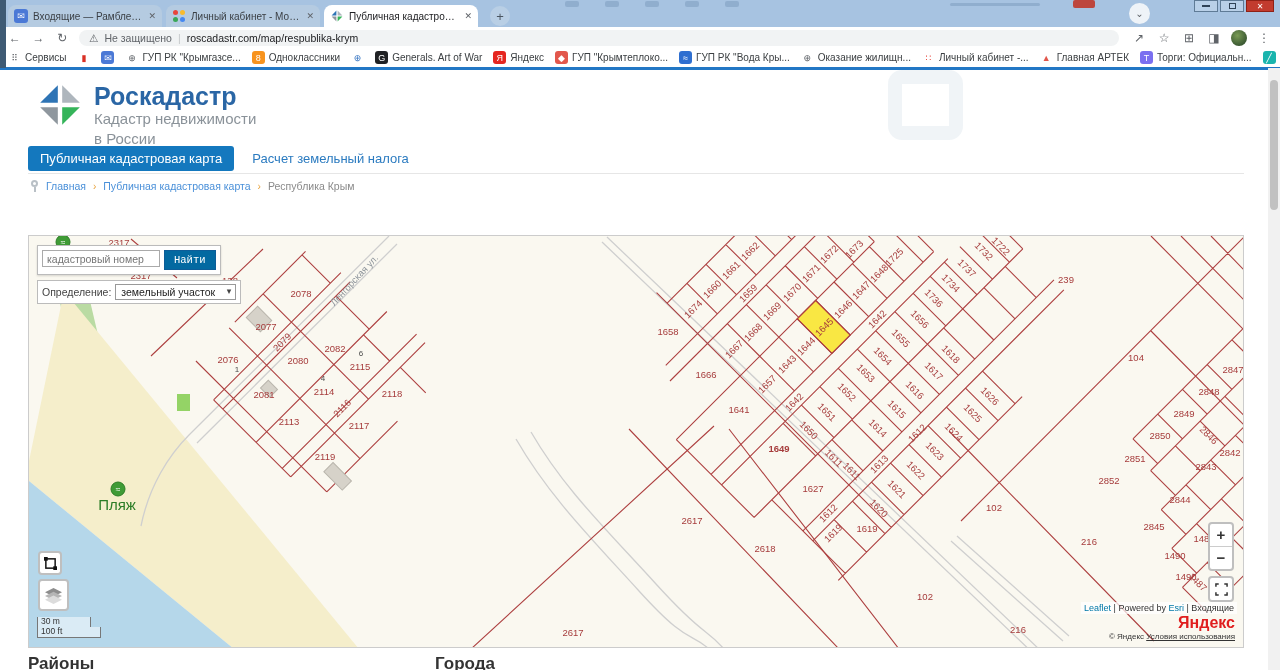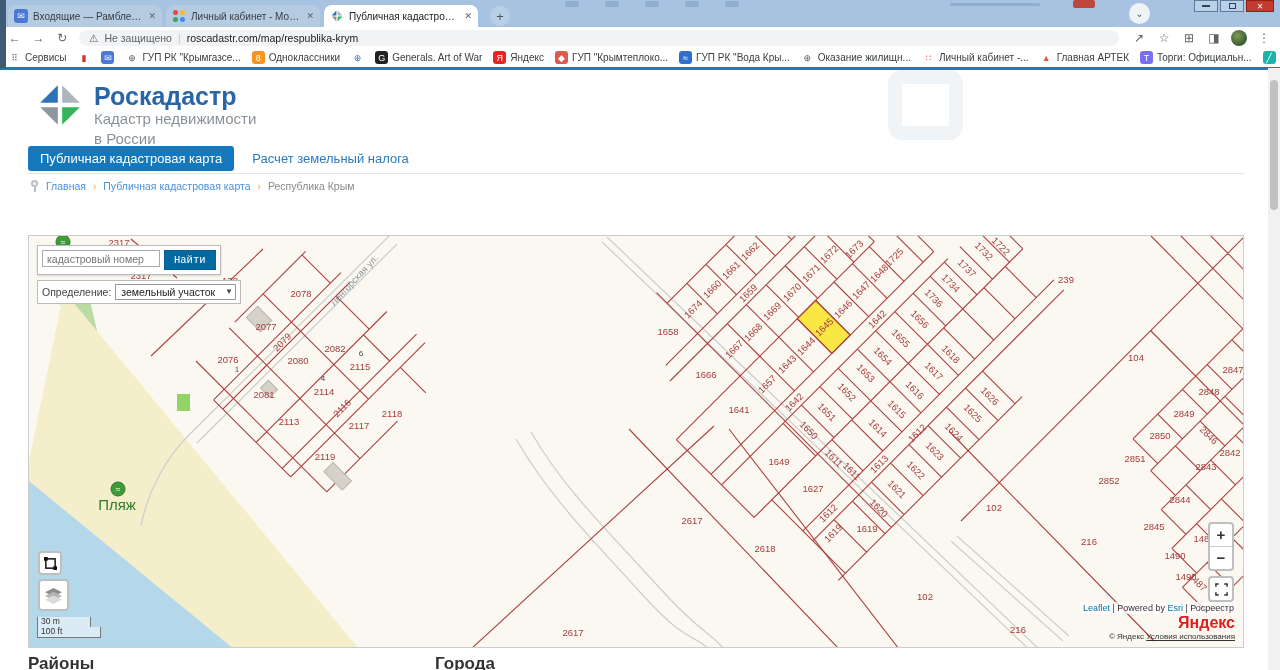--- a/index.html
+++ b/index.html
@@ -347,21 +347,21 @@
           <span class="plbl" style="left: 306px; top: 92px; margin-top: 20px; --r: 0deg;">2082</span>
           <span class="plbl" style="left: 269px; top: 124px; --r: 0deg;">2080</span>
           <span class="plbl" style="left: 235px; top: 158px; --r: 0deg;">2081</span>
           <span class="plbl sm" style="left: 332px; top: 117px; --r: 0deg;">6</span>
           <span class="plbl" style="left: 331px; top: 130px; --r: 0deg;">2115</span>
           <span class="plbl sm" style="left: 294px; top: 142px; --r: 0deg;">4</span>
           <span class="plbl" style="left: 295px; top: 155px; --r: 0deg;">2114</span>
           <span class="plbl" style="left: 260px; top: 185px; --r: 0deg;">2113</span>
           <span class="plbl" style="left: 313px; top: 172px; --r: -45deg;">2116</span>
           <span class="plbl" style="left: 330px; top: 189px; --r: 0deg;">2117</span>
-          <span class="plbl" style="left: 363px; top: 157px; margin-top: 20px; --r: 0deg;">2118</span>
+          <span class="plbl" style="left: 363px; top: 157px; --r: 0deg;">2118</span>
           <span class="plbl" style="left: 296px; top: 220px; --r: 0deg;">2119</span>
           <span class="plbl" style="left: 664px; top: 73px; --r: -45deg;">1674</span>
           <span class="plbl" style="left: 683px; top: 53px; --r: -45deg;">1660</span>
           <span class="plbl" style="left: 702px; top: 34px; --r: -45deg;">1661</span>
           <span class="plbl" style="left: 721px; top: 15px; --r: -45deg;">1662</span>
           <span class="plbl" style="left: 719px; top: 57px; --r: -45deg;">1659</span>
           <span class="plbl" style="left: 639px; top: 95px; --r: 0deg;">1658</span>
           <span class="plbl" style="left: 705px; top: 113px; --r: -45deg;">1667</span>
           <span class="plbl" style="left: 724px; top: 96px; --r: -45deg;">1668</span>
           <span class="plbl" style="left: 743px; top: 75px; --r: -45deg;">1669</span>
@@ -386,21 +386,21 @@
           <span class="plbl" style="left: 818px; top: 156px; --r: 45deg;">1652</span>
           <span class="plbl" style="left: 837px; top: 137px; --r: 45deg;">1653</span>
           <span class="plbl" style="left: 854px; top: 120px; --r: 45deg;">1654</span>
           <span class="plbl" style="left: 872px; top: 102px; --r: 45deg;">1655</span>
           <span class="plbl" style="left: 891px; top: 83px; --r: 45deg;">1656</span>
           <span class="plbl" style="left: 905px; top: 62px; --r: 45deg;">1736</span>
           <span class="plbl" style="left: 922px; top: 47px; --r: 45deg;">1734</span>
           <span class="plbl" style="left: 938px; top: 32px; --r: 45deg;">1737</span>
           <span class="plbl" style="left: 955px; top: 15px; --r: 45deg;">1732</span>
           <span class="plbl" style="left: 972px; top: 10px; --r: 45deg;">1722</span>
-          <span class="plbl" style="left: 750px; top: 225px; --r: 0deg;">1649</span>
+          <span class="plbl" style="left: 750px; top: 212px; font-weight: bold; --r: 0deg;">1649</span>
           <span class="plbl" style="left: 849px; top: 192px; --r: 45deg;">1614</span>
           <span class="plbl" style="left: 868px; top: 173px; --r: 45deg;">1615</span>
           <span class="plbl" style="left: 886px; top: 154px; --r: 45deg;">1616</span>
           <span class="plbl" style="left: 905px; top: 135px; --r: 45deg;">1617</span>
           <span class="plbl" style="left: 922px; top: 118px; --r: 45deg;">1618</span>
           <span class="plbl" style="left: 805px; top: 222px; --r: 45deg;">1611</span>
           <span class="plbl" style="left: 823px; top: 235px; --r: 45deg;">1611</span>
           <span class="plbl" style="left: 850px; top: 228px; --r: -45deg;">1613</span>
           <span class="plbl" style="left: 888px; top: 197px; --r: -45deg;">1612</span>
           <span class="plbl" style="left: 799px; top: 277px; --r: -45deg;">1612</span>
@@ -483,21 +483,21 @@
           <polygon points="10,5 19,9.5 10,14 1,9.5" fill="#b5b5b5"></polygon>
           <polygon points="10,9 19,13.5 10,18 1,13.5" fill="#dcdcdc"></polygon>
         </svg>
       </div>
       <div class="scale">
         <div class="bar m">30 m</div>
         <div class="bar ft">100 ft</div>
       </div>
 
       <div class="attrib">
-        <span class="lnk">Leaflet</span><span> | </span><span>Powered by </span><span class="lnk">Esri</span><span> | </span><span>Росреестр</span>
+        <span class="lnk">Leaflet</span><span> | </span><span>Powered by </span><span class="lnk">Esri</span><span> | </span><span>Входящие</span>
       </div>
       <div class="ylogo">Яндекс</div>
       <div class="ycopy">
         <span>© Яндекс  </span><span class="terms">Условия использования</span>
       </div>
     </div>
 
     <div class="section-h" style="left:28px;top:584px">Районы</div>
     <div class="section-h" style="left:435px;top:584px">Города</div>
   </div>

